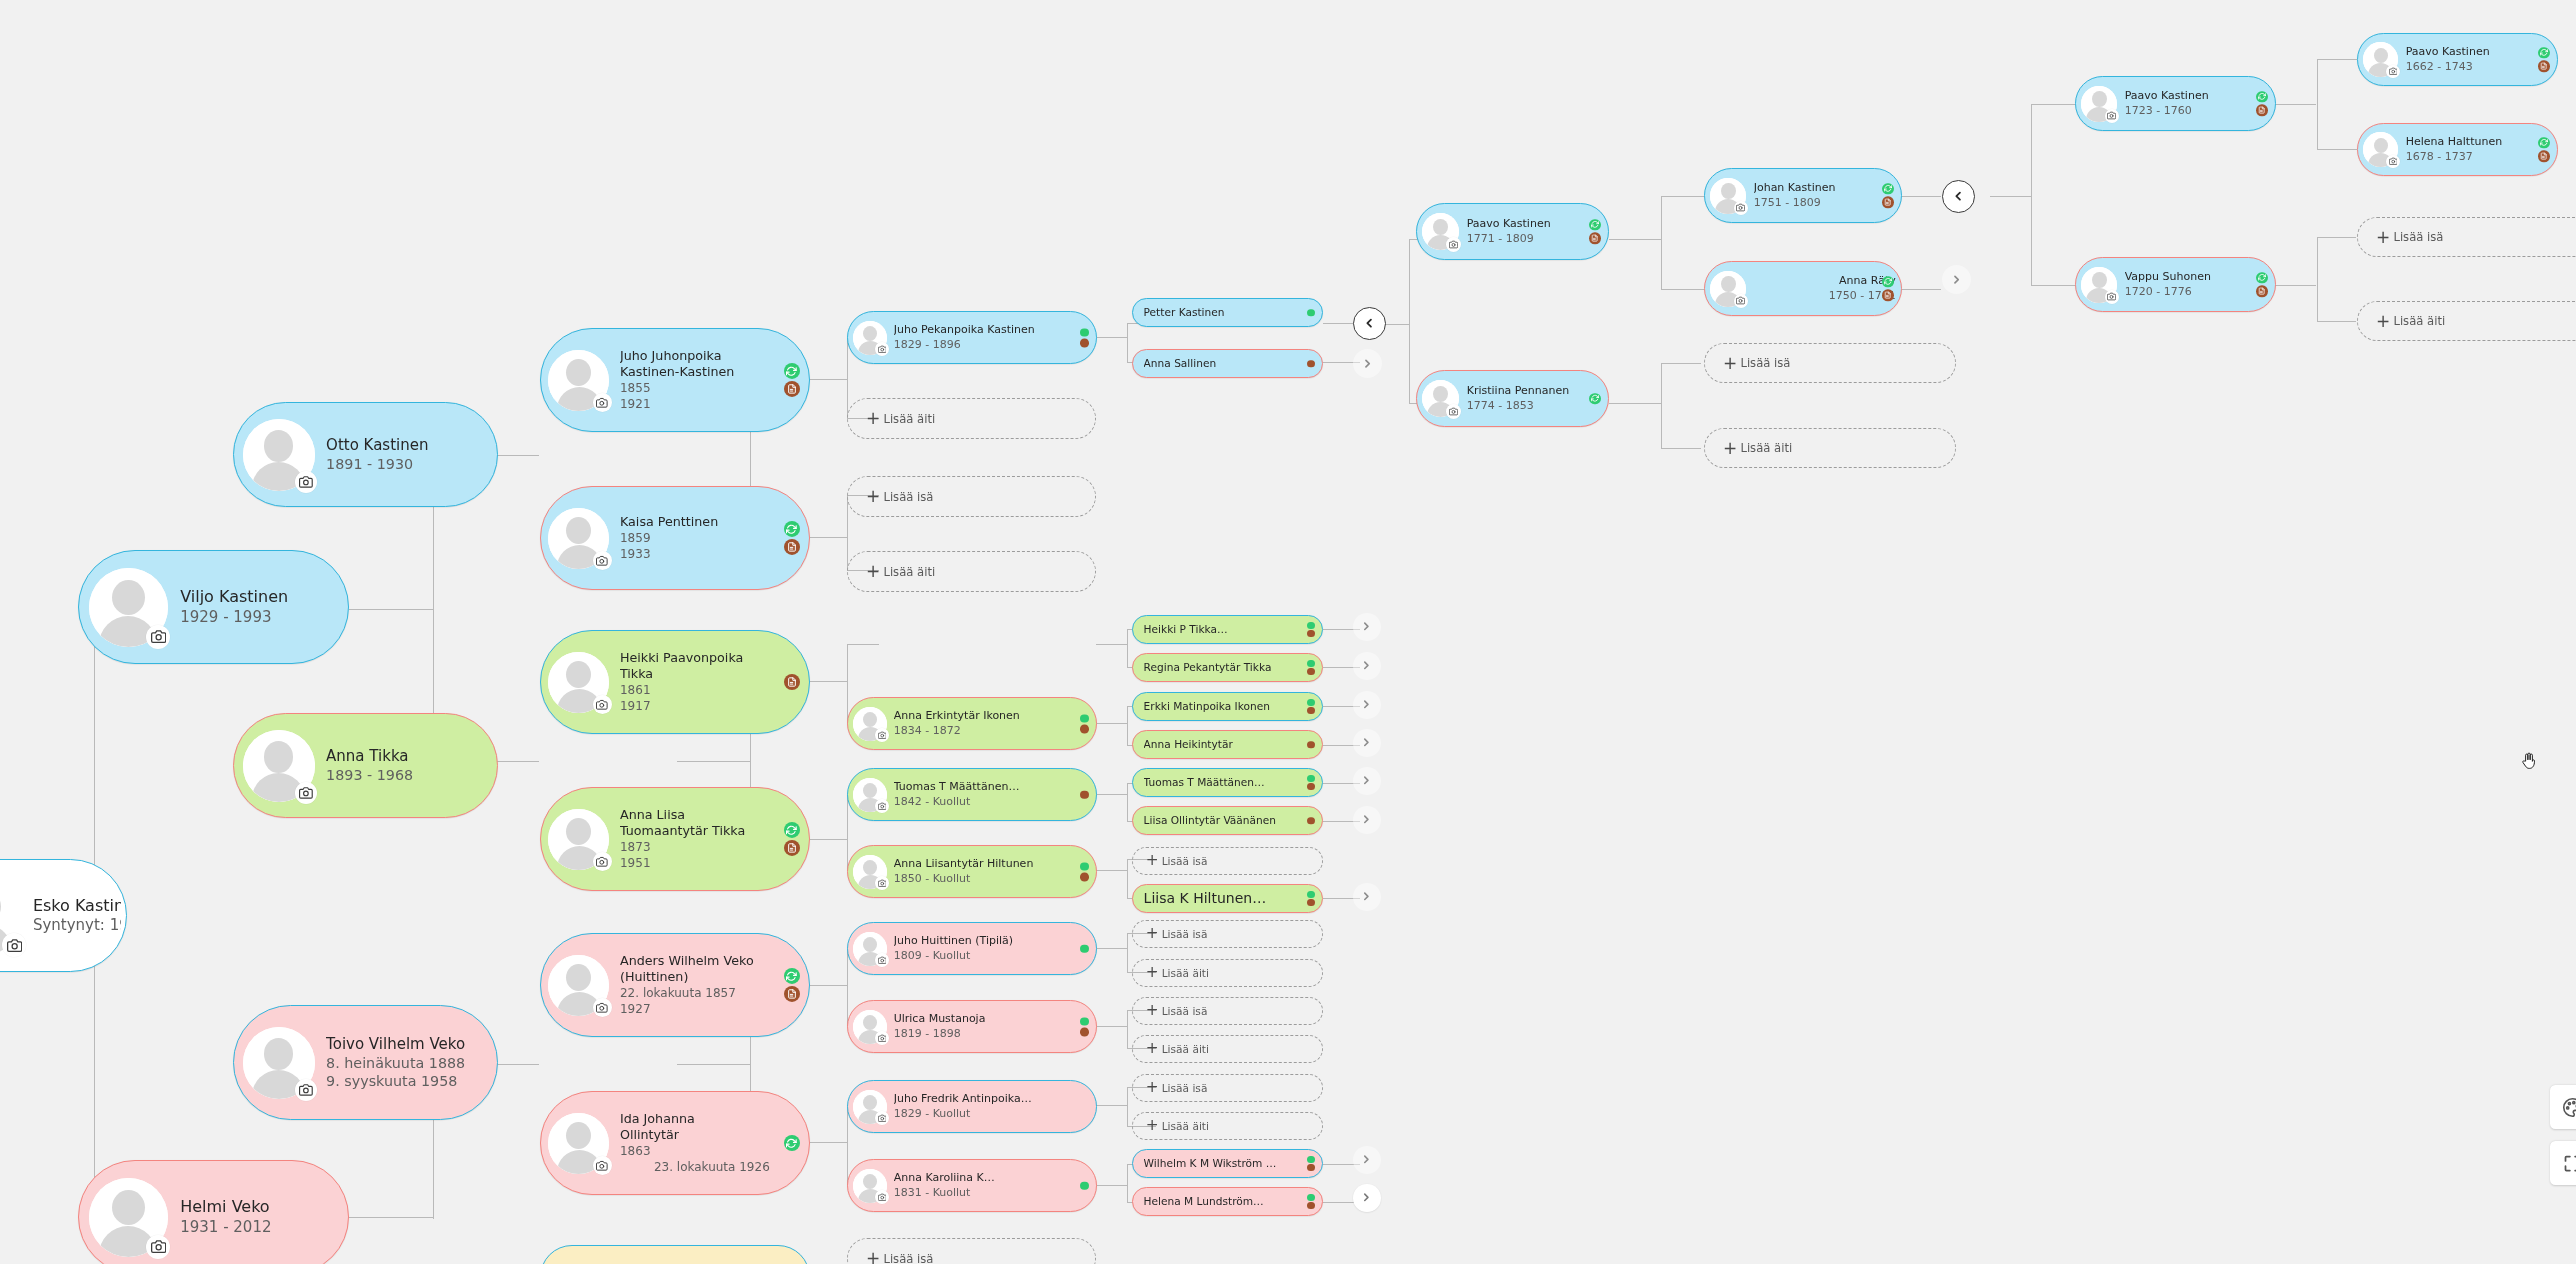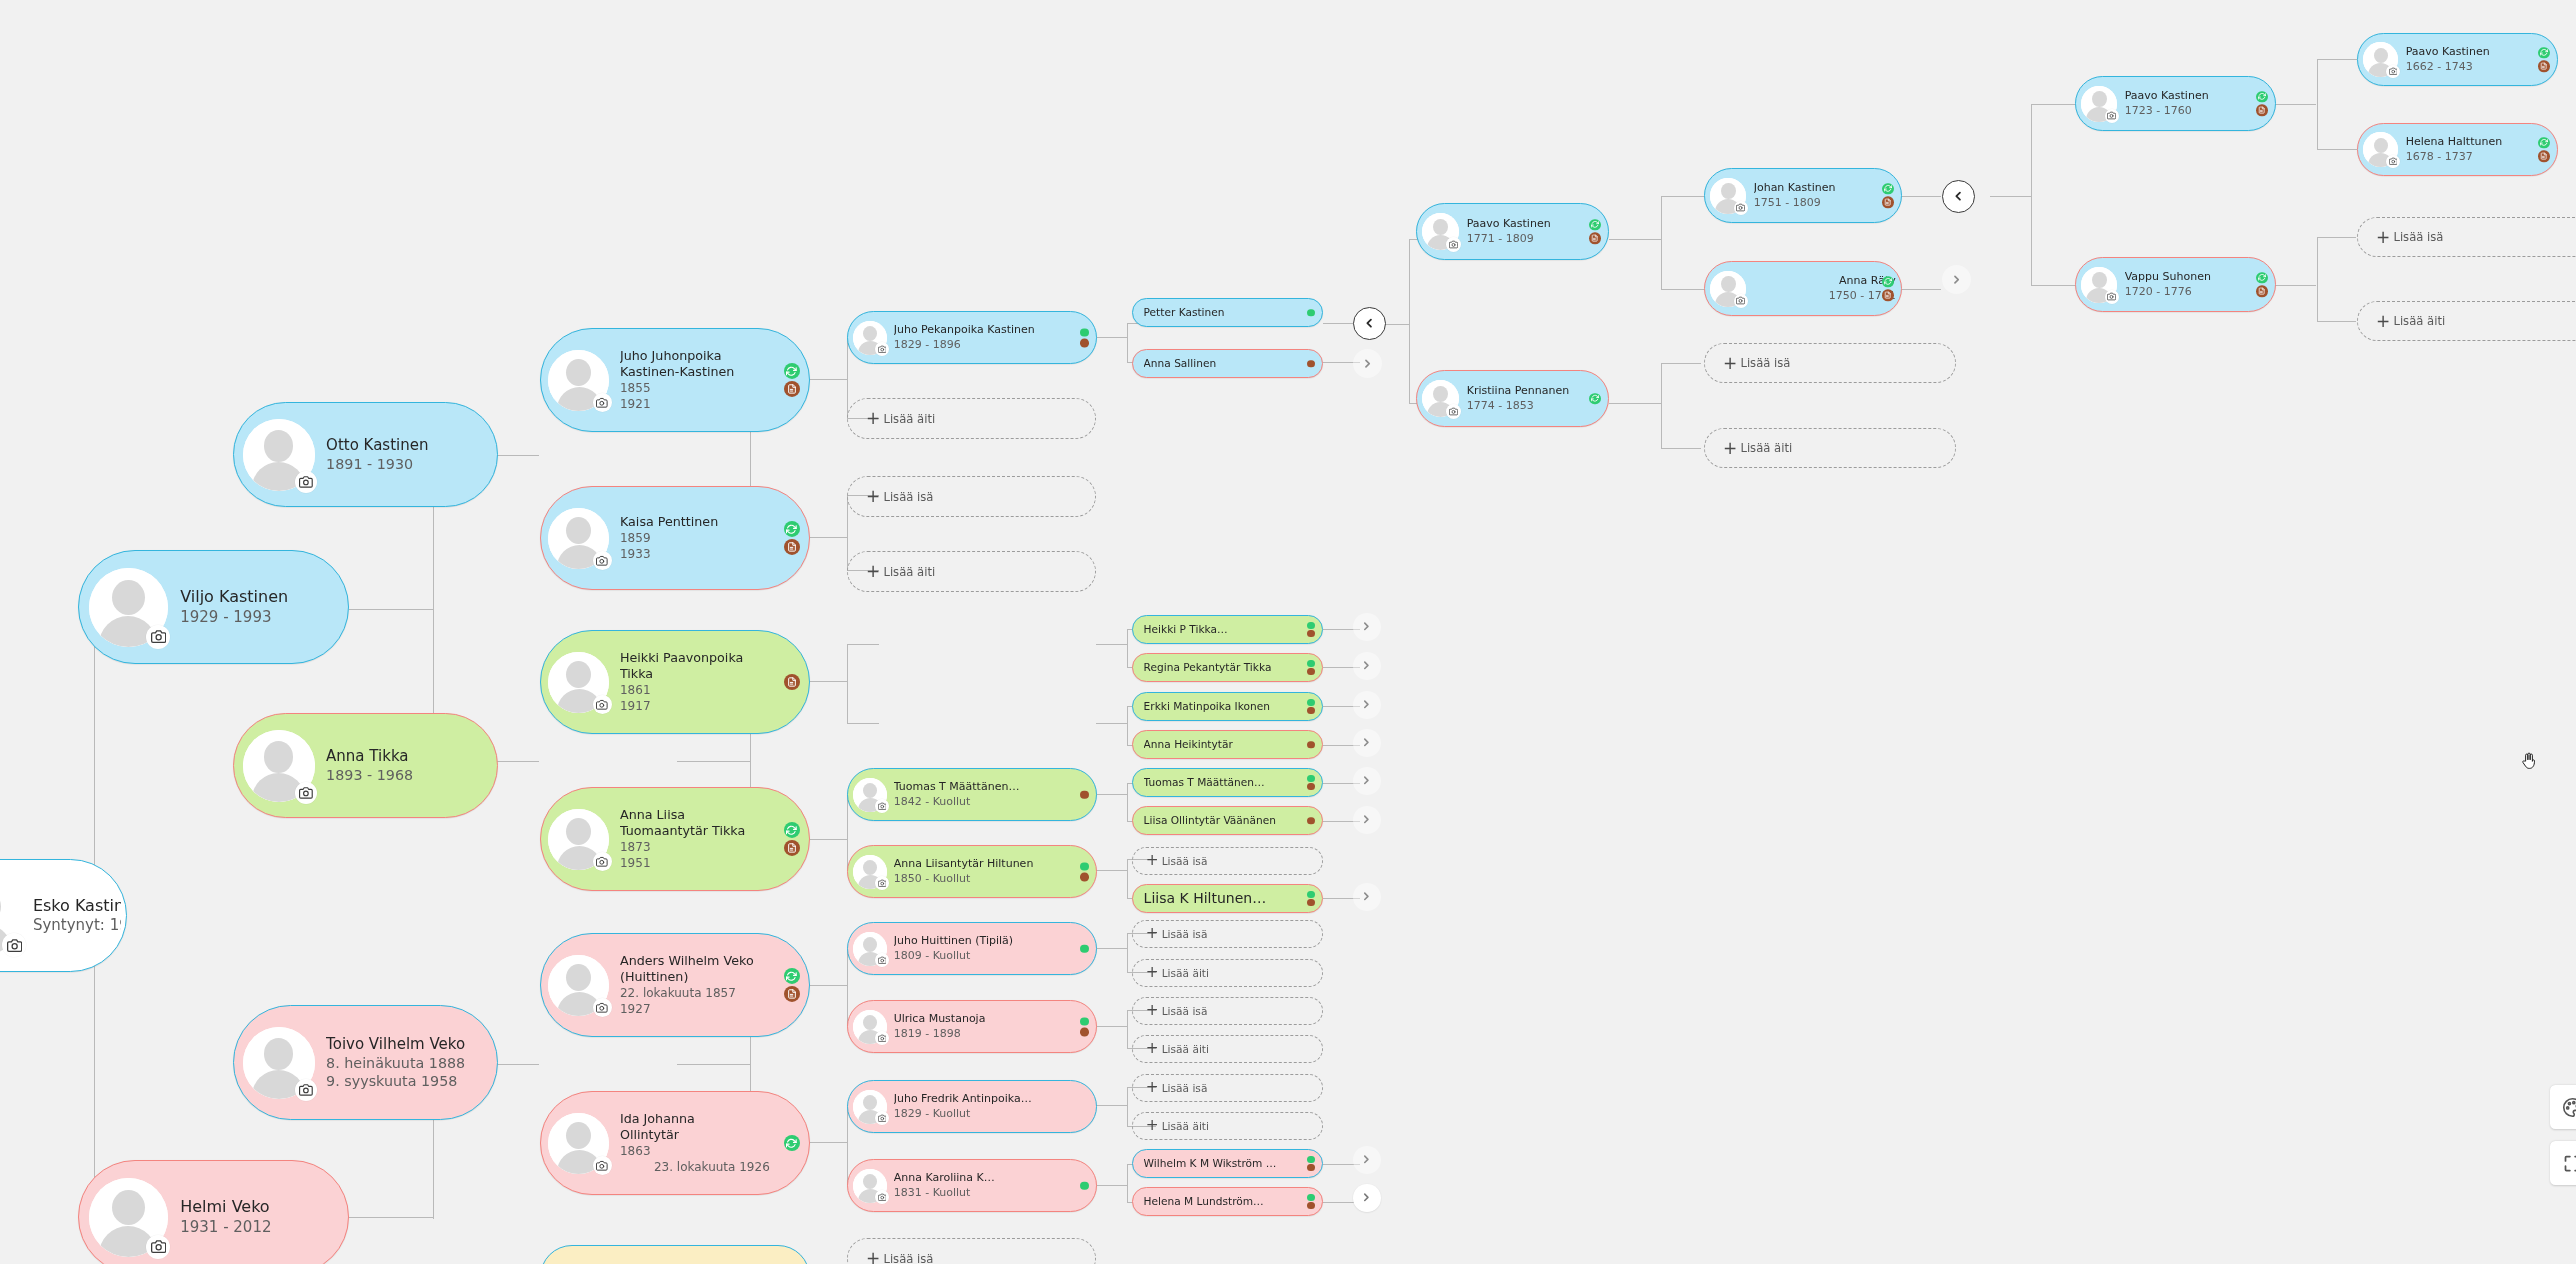--- a/index.html
+++ b/index.html
@@ -546,20 +546,43 @@
       </div>
       <div class="txt" style="padding-left: 6.4px;">
         <div class="nm" style="font-size: 11px; line-height: 14.3px;">Juho Pekanpoika Kastinen</div>
         <div class="dt" style="font-size: 11px; line-height: 14.3px;">1829 - 1896</div>
       </div>
       <div class="badges" style="right: 7.4px; gap: 2.1px; top: 50%; transform: translateY(-50%);">
         <div class="bdg dot" style="width: 8.5px; height: 8.5px; background: rgb(46, 204, 113);"></div>
         <div class="bdg dot" style="width: 8.5px; height: 8.5px; background: rgb(160, 82, 45);"></div>
       </div>
     </div>
+    <div class="card green f" style="left: 847px; top: 697px; width: 250px; height: 53px; padding-left: 5.3px; padding-right: 5.3px;">
+      <div class="av" style="width: 34px; height: 34px;">
+        <div class="clip">
+          <div class="head" style="left: 10px; top: 5.4px; width: 14px; height: 15px;"></div>
+          <div class="body" style="left: 4.6px; top: 20.3px; width: 25px; height: 17.6px;"></div>
+        </div>
+        <div style="position: absolute; left: 5.4px; top: 5.4px; width: 32px; height: 32px; border-radius: 50%; background: rgb(255, 255, 255); z-index: -1;"></div>
+        <div class="cam" style="width: 13.8px; height: 13.8px; right: -1.7px; bottom: -1.4px;">
+          <svg width="8.5" height="8.5" viewBox="0 0 24 24" fill="none" stroke="#3c3c3c" stroke-width="2" stroke-linecap="round" stroke-linejoin="round">
+            <path d="M23 19a2 2 0 0 1-2 2H3a2 2 0 0 1-2-2V8a2 2 0 0 1 2-2h4l2-3h6l2 3h4a2 2 0 0 1 2 2z"></path>
+            <circle cx="12" cy="13" r="4"></circle>
+          </svg>
+        </div>
+      </div>
+      <div class="txt" style="padding-left: 6.4px;">
+        <div class="nm" style="font-size: 11px; line-height: 14.3px;">Anna Erkintytär Ikonen</div>
+        <div class="dt" style="font-size: 11px; line-height: 14.3px;">1834 - 1872</div>
+      </div>
+      <div class="badges" style="right: 7.4px; gap: 2.1px; top: 50%; transform: translateY(-50%);">
+        <div class="bdg dot" style="width: 8.5px; height: 8.5px; background: rgb(46, 204, 113);"></div>
+        <div class="bdg dot" style="width: 8.5px; height: 8.5px; background: rgb(160, 82, 45);"></div>
+      </div>
+    </div>
     <div class="card green" style="left: 847px; top: 768px; width: 250px; height: 53px; padding-left: 5.3px; padding-right: 5.3px;">
       <div class="av" style="width: 34px; height: 34px;">
         <div class="clip">
           <div class="head" style="left: 10px; top: 5.4px; width: 14px; height: 15px;"></div>
           <div class="body" style="left: 4.6px; top: 20.3px; width: 25px; height: 17.6px;"></div>
         </div>
         <div style="position: absolute; left: 5.4px; top: 5.4px; width: 32px; height: 32px; border-radius: 50%; background: rgb(255, 255, 255); z-index: -1;"></div>
         <div class="cam" style="width: 13.8px; height: 13.8px; right: -1.7px; bottom: -1.4px;">
           <svg width="8.5" height="8.5" viewBox="0 0 24 24" fill="none" stroke="#3c3c3c" stroke-width="2" stroke-linecap="round" stroke-linejoin="round">
             <path d="M23 19a2 2 0 0 1-2 2H3a2 2 0 0 1-2-2V8a2 2 0 0 1 2-2h4l2-3h6l2 3h4a2 2 0 0 1 2 2z"></path>

